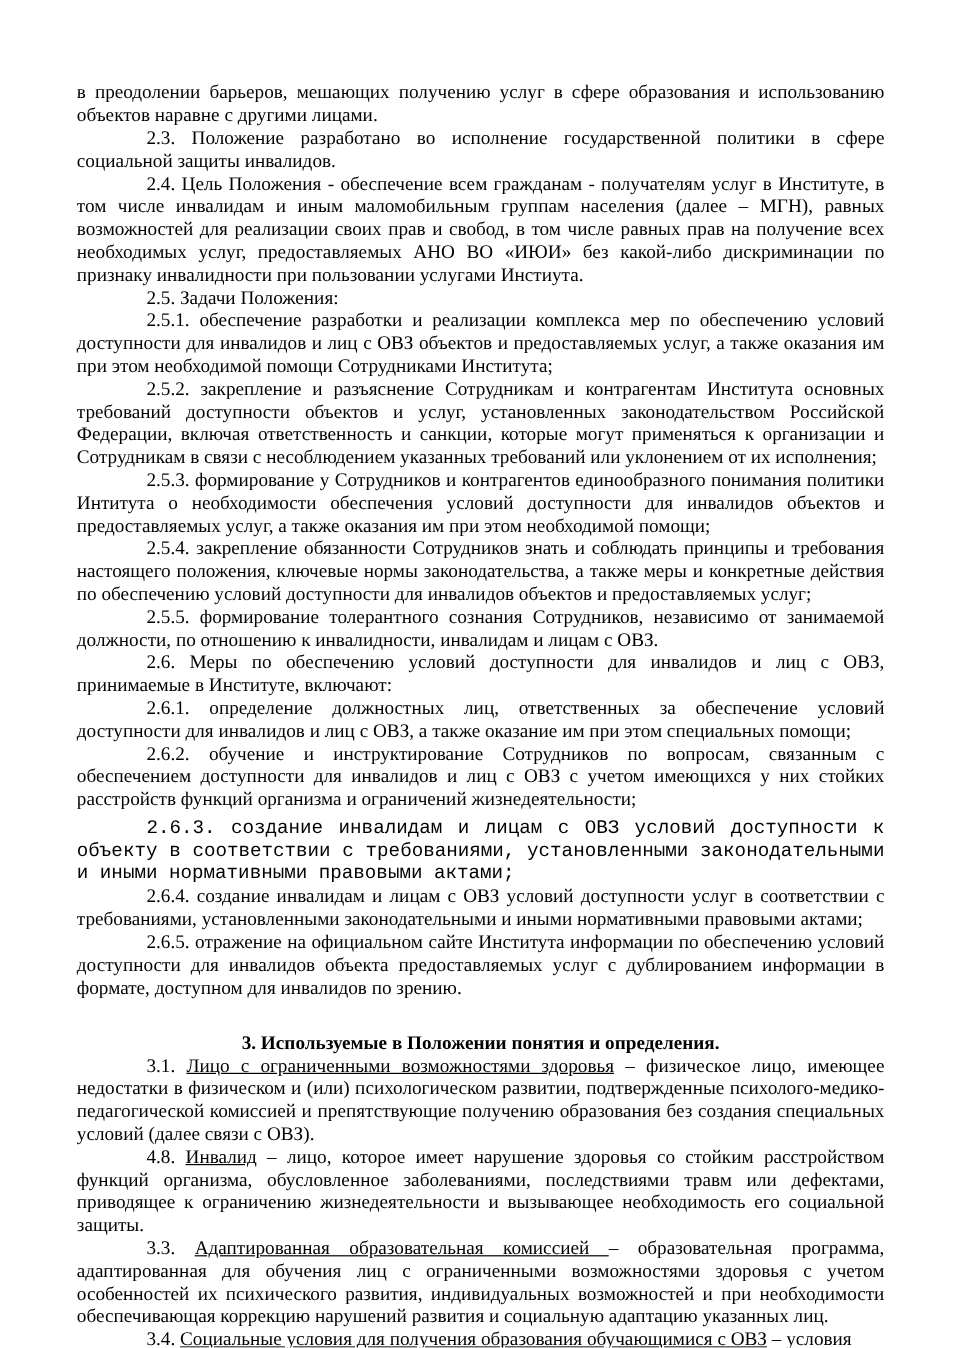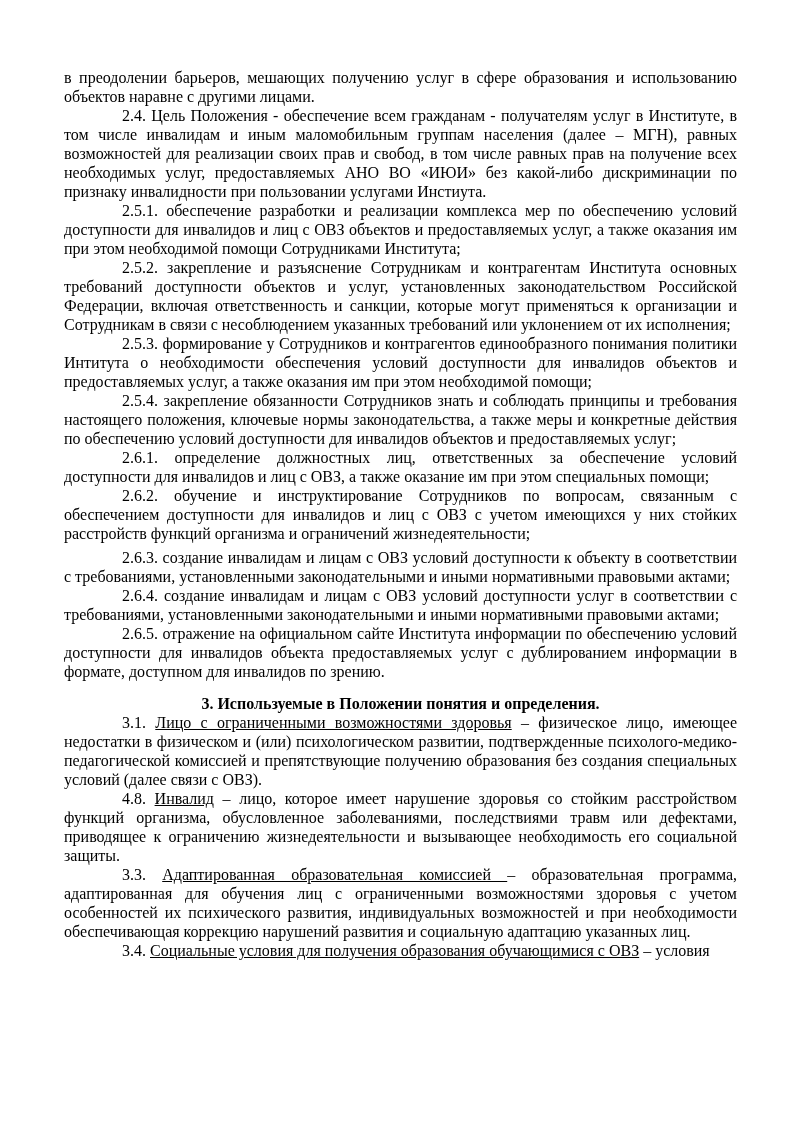--- a/index.html
+++ b/index.html
@@ -29,43 +29,48 @@
     text-align: justify;
     text-indent: 58px;
   }
   .doc-body p.body-no-indent {
     text-indent: 0;
   }
   .doc-body p.heading {
     text-align: center;
     text-indent: 0;
     font-weight: bold;
-    margin-top: 13px;
+    margin-top: 27px;
   }
   .doc-body p.body-gap-before {
     margin-top: 5px;
+    font-family: Liberation Mono, monospace;
   }
   .doc-body span.u {
     text-decoration: underline;
   }
   .doc-body span.b {
     font-weight: bold;
   }
 </style>
 </head>
 <body>
 
 <main class="page">
   <section class="doc-body">
       <p class="body-no-indent"><span>в преодолении барьеров, мешающих получению услуг в сфере образования и использованию объектов наравне с другими лицами.</span></p>
+      <p class="body"><span>2.3. Положение разработано во исполнение государственной политики в сфере социальной защиты инвалидов.</span></p>
       <p class="body"><span>2.4. Цель Положения - обеспечение всем гражданам - получателям услуг в Институте, в том числе инвалидам и иным маломобильным группам населения (далее – МГН), равных возможностей для реализации своих прав и свобод, в том числе равных прав на получение всех необходимых услуг, предоставляемых АНО ВО «ИЮИ» без какой-либо дискриминации по признаку инвалидности при пользовании услугами Инстиута.</span></p>
+      <p class="body"><span>2.5. Задачи Положения:</span></p>
       <p class="body"><span>2.5.1. обеспечение разработки и реализации комплекса мер по обеспечению условий доступности для инвалидов и лиц с ОВЗ объектов и предоставляемых услуг, а также оказания им при этом необходимой помощи Сотрудниками Института;</span></p>
       <p class="body"><span>2.5.2. закрепление и разъяснение Сотрудникам и контрагентам Института основных требований доступности объектов и услуг, установленных законодательством Российской Федерации, включая ответственность и санкции, которые могут применяться к организации и Сотрудникам в связи с несоблюдением указанных требований или уклонением от их исполнения;</span></p>
       <p class="body"><span>2.5.3. формирование у Сотрудников и контрагентов единообразного понимания политики Интитута о необходимости обеспечения условий доступности для инвалидов объектов и предоставляемых услуг, а также оказания им при этом необходимой помощи;</span></p>
       <p class="body"><span>2.5.4. закрепление обязанности Сотрудников знать и соблюдать принципы и требования настоящего положения, ключевые нормы законодательства, а также меры и конкретные действия по обеспечению условий доступности для инвалидов объектов и предоставляемых услуг;</span></p>
+      <p class="body"><span>2.5.5. формирование толерантного сознания Сотрудников, независимо от занимаемой должности, по отношению к инвалидности, инвалидам и лицам с ОВЗ.</span></p>
+      <p class="body"><span>2.6. Меры по обеспечению условий доступности для инвалидов и лиц с ОВЗ, принимаемые в Институте, включают:</span></p>
       <p class="body"><span>2.6.1. определение должностных лиц, ответственных за обеспечение условий доступности для инвалидов и лиц с ОВЗ, а также оказание им при этом специальных помощи;</span></p>
       <p class="body"><span>2.6.2. обучение и инструктирование Сотрудников по вопросам, связанным с обеспечением доступности для инвалидов и лиц с ОВЗ с учетом имеющихся у них стойких расстройств функций организма и ограничений жизнедеятельности;</span></p>
       <p class="body body-gap-before"><span>2.6.3. создание инвалидам и лицам с ОВЗ условий доступности к объекту в соответствии с требованиями, установленными законодательными и иными нормативными правовыми актами;</span></p>
       <p class="body"><span>2.6.4. создание инвалидам и лицам с ОВЗ условий доступности услуг в соответствии с требованиями, установленными законодательными и иными нормативными правовыми актами;</span></p>
       <p class="body"><span>2.6.5. отражение на официальном сайте Института информации по обеспечению условий доступности для инвалидов объекта предоставляемых услуг с дублированием информации в формате, доступном для инвалидов по зрению.</span></p>
       <p class="heading"><span class="b">3. Используемые в Положении понятия и определения.</span></p>
       <p class="body"><span>3.1. </span><span class="u">Лицо с ограниченными возможностями здоровья</span><span> – физическое лицо, имеющее недостатки в физическом и (или) психологическом развитии, подтвержденные психолого-медико-педагогической комиссией и препятствующие получению образования без создания специальных условий (далее связи с ОВЗ).</span></p>
       <p class="body"><span>4.8. </span><span class="u">Инвалид</span><span> – лицо, которое имеет нарушение здоровья со стойким расстройством функций организма, обусловленное заболеваниями, последствиями травм или дефектами, приводящее к ограничению жизнедеятельности и вызывающее необходимость его социальной защиты.</span></p>
       <p class="body"><span>3.3. </span><span class="u">Адаптированная образовательная комиссией </span><span>– образовательная программа, адаптированная для обучения лиц с ограниченными возможностями здоровья с учетом особенностей их психического развития, индивидуальных возможностей и при необходимости обеспечивающая коррекцию нарушений развития и социальную адаптацию указанных лиц.</span></p>
       <p class="body"><span>3.4. </span><span class="u">Социальные условия для получения образования обучающимися с ОВЗ</span><span> – условия</span></p>

